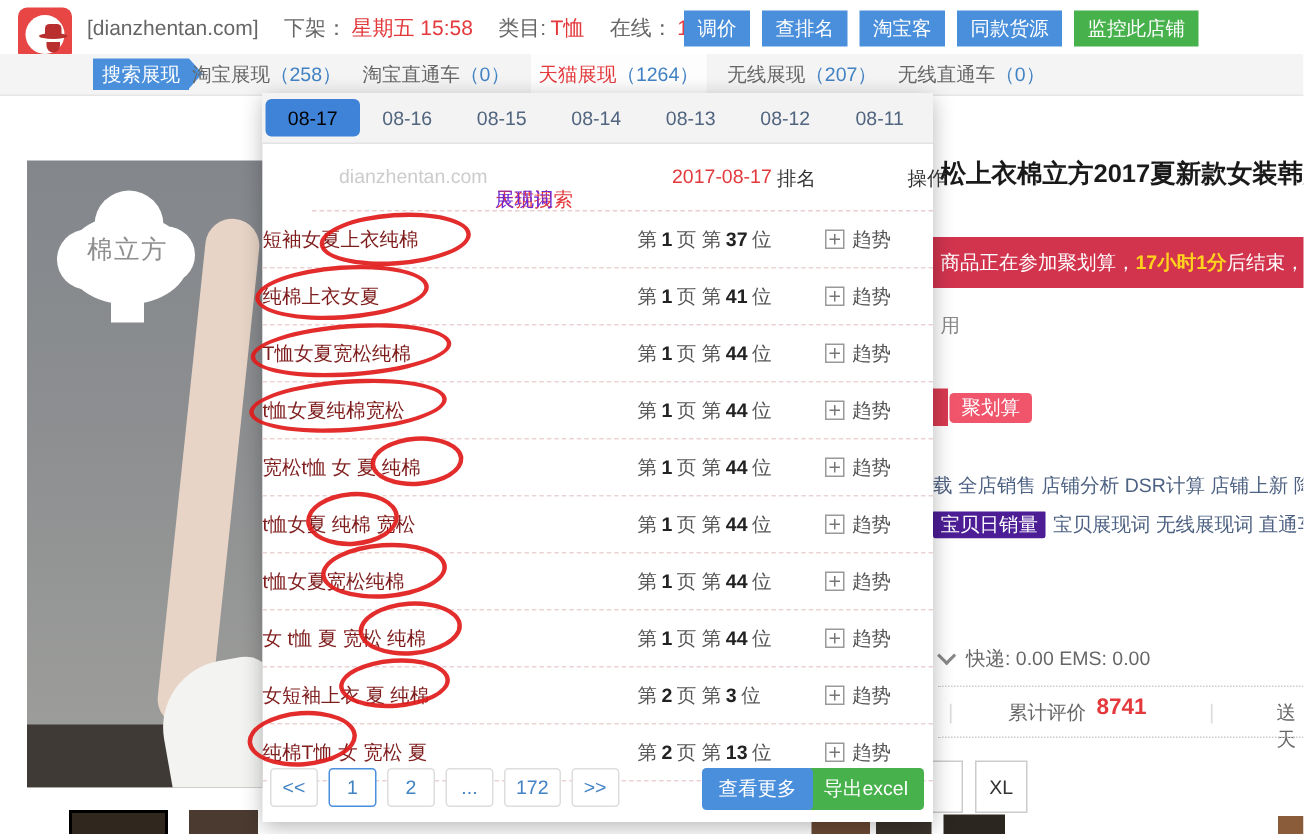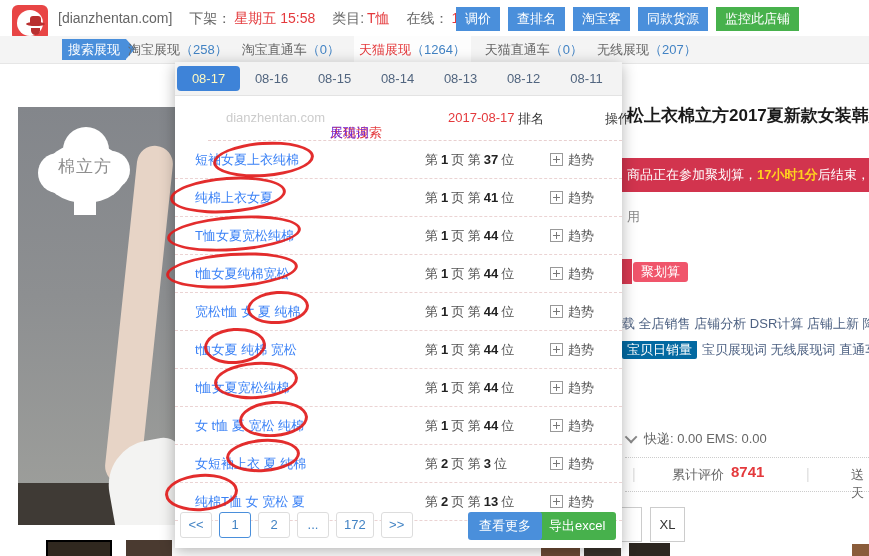--- a/index.html
+++ b/index.html
@@ -47,21 +47,21 @@
 
   
   .prod-title{position:absolute;left:627px;top:104px;width:242px;font-size:17px;font-weight:bold;color:#1a1a1a;white-space:nowrap;overflow:hidden;}
   .banner{position:absolute;left:622px;top:158px;width:247px;height:34px;background:#d2344e;color:#fff;font-size:13px;line-height:34px;white-space:nowrap;overflow:hidden;padding-left:5px;}
   .banner .time{color:#ffd21e;font-weight:bold;}
   .frag{position:absolute;left:627px;top:208px;font-size:13px;color:#888;}
   .jhs-sliver{position:absolute;left:616px;top:259px;width:16px;height:25px;background:#d93a52;z-index:1;}
   .jhs-badge{position:absolute;left:633px;top:262px;background:#f0556b;color:#fff;font-size:13px;line-height:20px;padding:0 8px;border-radius:3px;}
   .links1{position:absolute;left:622px;top:315px;width:247px;font-size:13px;color:#4d6182;white-space:nowrap;overflow:hidden;}
   .badge-row{position:absolute;left:622px;top:341px;width:247px;font-size:13px;white-space:nowrap;overflow:hidden;}
-  .sales-badge{background:#0369a1;color:#fff;padding:2px 5px;border-radius:2px;margin-right:5px;}
+  .sales-badge{background:#4c1d95;color:#fff;padding:2px 5px;border-radius:2px;margin-right:5px;}
   .links2{color:#4d6182;}
   .shipping{position:absolute;left:628px;top:430px;font-size:13px;color:#666;white-space:nowrap;}
   .chev{display:inline-block;width:7px;height:7px;border-left:2px solid #888;border-bottom:2px solid #888;transform:rotate(-45deg) translateY(-2px);margin-right:7px;}
   .dotted{position:absolute;left:625px;right:0;border-top:1px dotted #ccc;}
   .sep{position:absolute;top:466px;color:#ddd;font-size:14px;}
   .rev-label{position:absolute;left:672px;top:466px;font-size:13px;color:#666;}
   .rev-count{position:absolute;left:731px;top:463px;font-size:15px;color:#e4393c;font-weight:bold;}
   .rev-more{position:absolute;left:851px;top:466px;font-size:13px;color:#666;}
   .sizebox{position:absolute;top:507px;height:33px;border:1px solid #ccc;background:#fff;text-align:center;line-height:33px;font-size:13px;color:#333;cursor:pointer;}
   .sb1{left:600px;width:40px;}
@@ -74,32 +74,32 @@
   .t3{left:541px;top:548px;width:39px;height:8px;background:#6b4a35;}
   .t4{left:584px;top:548px;width:37px;height:8px;background:#3a332c;}
   .t5{left:629px;top:543px;width:41px;height:13px;background:#2c2620;}
   .t6{left:852px;top:544px;width:17px;height:12px;background:#8a5c3a;}
 
   
   .popup{position:absolute;left:175px;top:62px;width:447px;height:486px;background:#fff;
          box-shadow:0 3px 14px rgba(0,0,0,.3);z-index:50;}
   .datebar{display:flex;align-items:center;height:33px;background:#f3f3f3;border-bottom:1px solid #e3e3e3;padding:0 2px;}
   .date{width:63px;text-align:center;font-size:13px;color:#51657f;height:25px;line-height:25px;cursor:pointer;}
-  .date.active{background:#3e83d8;color:#fef9c3;border-radius:4px;}
+  .date.active{background:#3e83d8;color:#000000;border-radius:4px;}
   .phead{position:relative;height:44px;border-bottom:1px dashed #e8cfcf;margin-left:33px;}
   .phead span{position:absolute;top:14px;font-size:13px;white-space:nowrap;}
   .ph-site{left:18px;color:#ccc;}
   .ph-combo{left:122px;font-size:14px;}
   .ph-source{color:#e4393c;}
   .ph-title{color:#6d28d9;}
   .ph-date{left:240px;color:#e4393c;}
   .ph-rank{left:310px;color:#333;font-size:14px;}
   .ph-act{left:397px;color:#333;font-size:14px;}
   .prow{position:relative;height:37px;line-height:37px;border-bottom:1px dashed #eBD3D3;font-size:13px;}
-  .kw{position:absolute;left:20px;color:#3b82f6;white-space:nowrap;cursor:pointer;}
+  .kw{position:absolute;left:0;color:#7f1d1d;white-space:nowrap;cursor:pointer;}
   .rank{position:absolute;left:250px;color:#555;white-space:nowrap;}
   .rank b{color:#222;margin:0 3px;}
   .act{position:absolute;left:375px;top:0;height:37px;display:flex;align-items:center;gap:5px;color:#555;cursor:pointer;}
   .plus-icon{width:11px;height:11px;border:1px solid #999;
      background:linear-gradient(#777,#777) center/7px 1px no-repeat,
                 linear-gradient(#777,#777) center/1px 7px no-repeat;}
   .pfoot{position:absolute;left:5px;right:5px;bottom:8px;height:28px;}
   .pager{position:absolute;left:0;top:0;display:flex;}
   .pg{min-width:16px;height:24px;line-height:24px;border:1px solid #ddd;border-radius:3px;text-align:center;
       color:#4283c4;font-size:13px;padding:0 7px;margin-right:7px;background:#fff;cursor:pointer;}
@@ -150,22 +150,22 @@
 
   <div class="navrow">
     <div class="ribbon">
       <span>搜索展现</span>
       <span class="ribbon-arrow"></span>
     </div>
     <div class="navtabs">
       <span class="navtab"><span>淘宝展现</span><span class="cnt">（258）</span></span>
       <span class="navtab"><span>淘宝直通车</span><span class="cnt">（0）</span></span>
       <span class="navtab active"><span>天猫展现</span><span class="cnt">（1264）</span></span>
-      <span class="navtab"><span>天猫直通车</span><span class="cnt">（0）</span></span>
       <span class="navtab"><span>无线展现</span><span class="cnt">（207）</span></span>
+      <span class="navtab"><span>无线直通车</span><span class="cnt">（0）</span></span>
     </div>
   </div>
 
   <div class="photo">
     <div class="arm"></div>
     <div class="hairdark"></div>
     <div class="shirt"></div>
     <div class="cloud">
       <div class="c c1"></div>
         <div class="c c2"></div>

